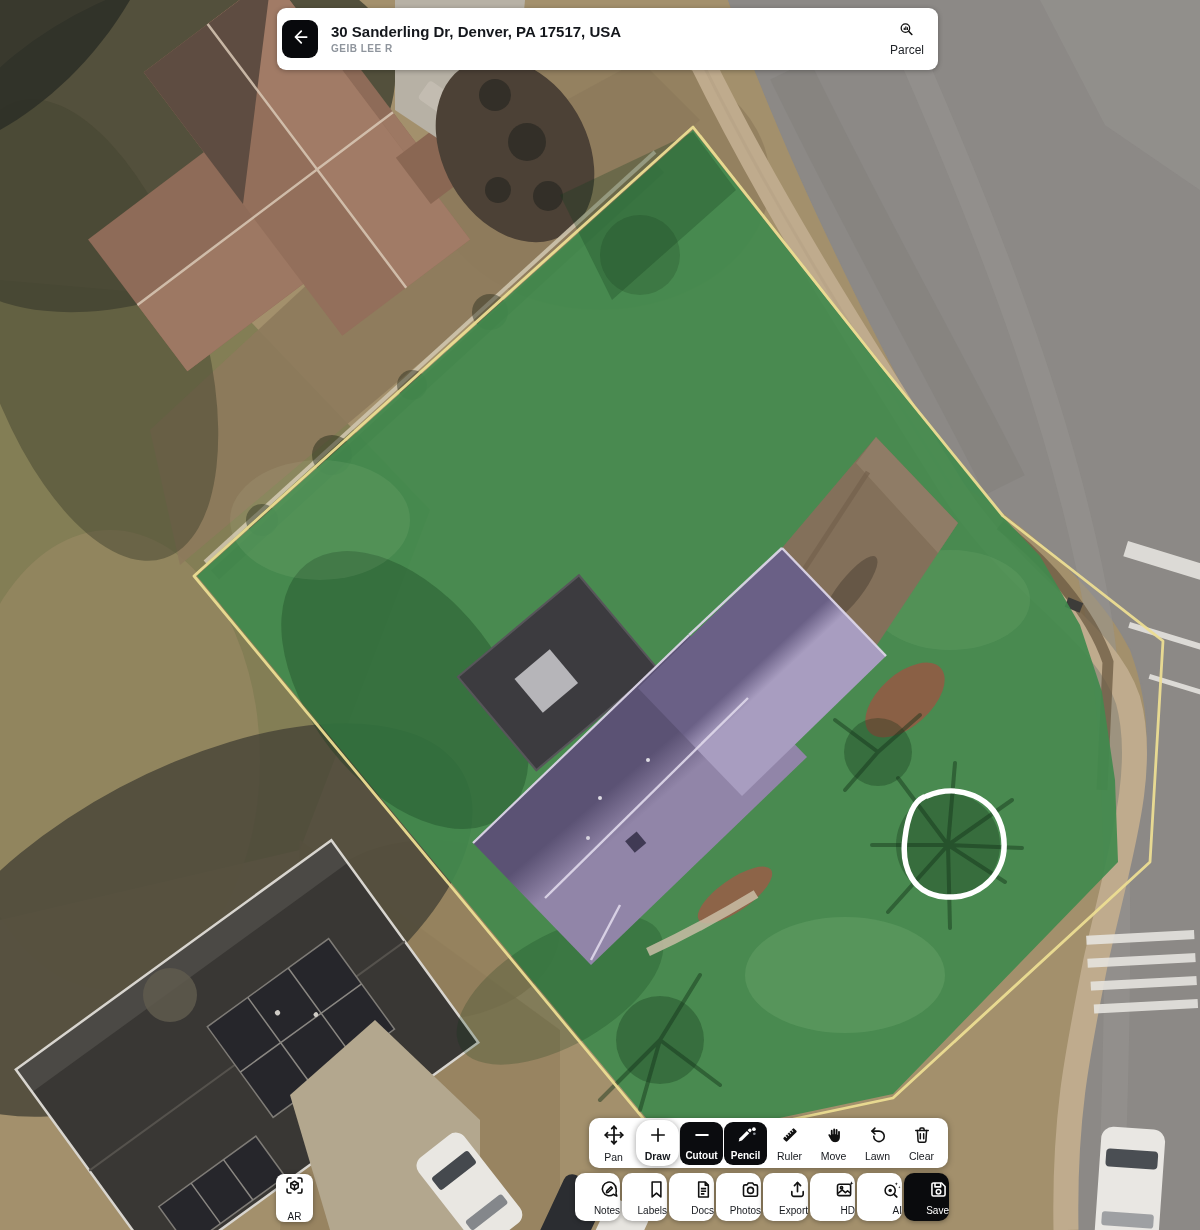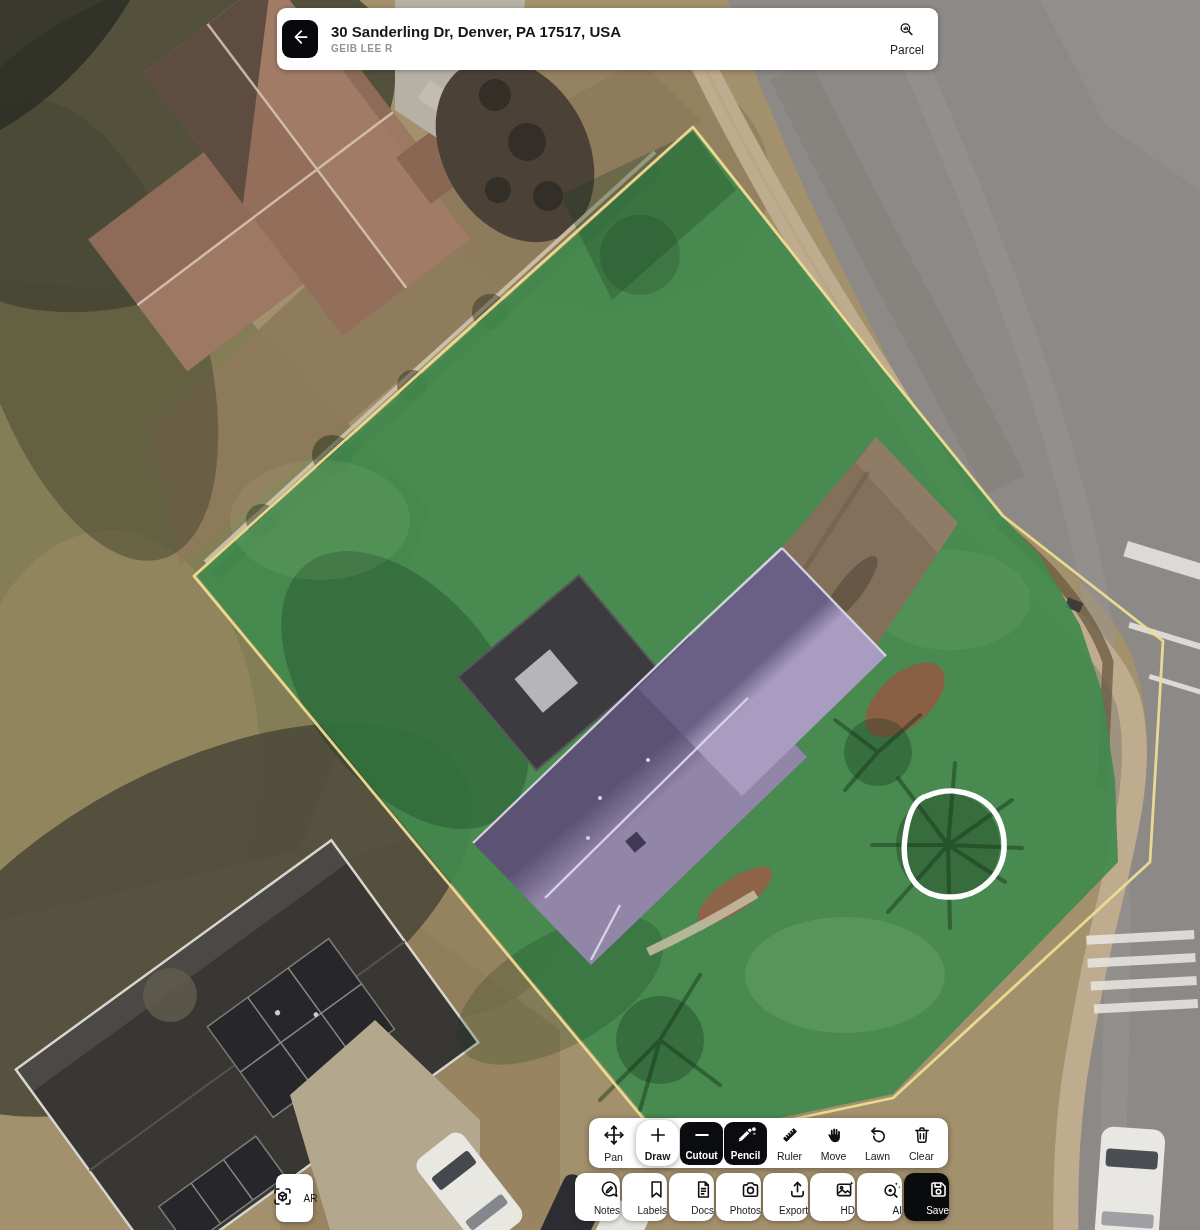--- a/index.html
+++ b/index.html
@@ -45,21 +45,21 @@
   .tool{width:43px;height:46px;display:flex;flex-direction:column;align-items:center;
         justify-content:center;gap:2px;border-radius:9px;cursor:pointer;}
   .tool .tl{font-size:10.5px;font-weight:500;color:#15181d;line-height:1;}
   .tool.raised{background:#fff;box-shadow:0 1px 6px rgba(0,0,0,.4);border-radius:15px;}
   .tool.raised .tl{font-weight:700;}
   .tool.dark{background:#0b0c0f;height:43px;}
   .tool.dark .tl{color:#fff;font-weight:700;font-size:10px;}
 
   
   .ar-btn{position:absolute;left:276px;top:1174px;width:37px;height:48px;background:#fff;
-        border-radius:8px;box-shadow:0 1px 5px rgba(0,0,0,.35);display:flex;flex-direction:row;
+        border-radius:8px;box-shadow:0 1px 5px rgba(0,0,0,.35);display:flex;flex-direction:column;
         align-items:center;justify-content:center;gap:11px;z-index:20;cursor:pointer;}
   .ar-btn .bl{font-size:10px;font-weight:500;color:#15181d;}
 
   
   .dock{position:absolute;left:575px;top:1173px;display:flex;gap:2px;z-index:20;}
   .dock-btn{width:45px;height:48px;background:#fff;border-radius:10px;
         box-shadow:0 1px 5px rgba(0,0,0,.35);display:flex;flex-direction:column;align-items:flex-end;
         justify-content:center;gap:2px;cursor:pointer;}
   .dock-btn .bl{font-size:10px;font-weight:500;color:#15181d;line-height:1;}
   .dock-btn.dark{background:#0a0b0d;}

